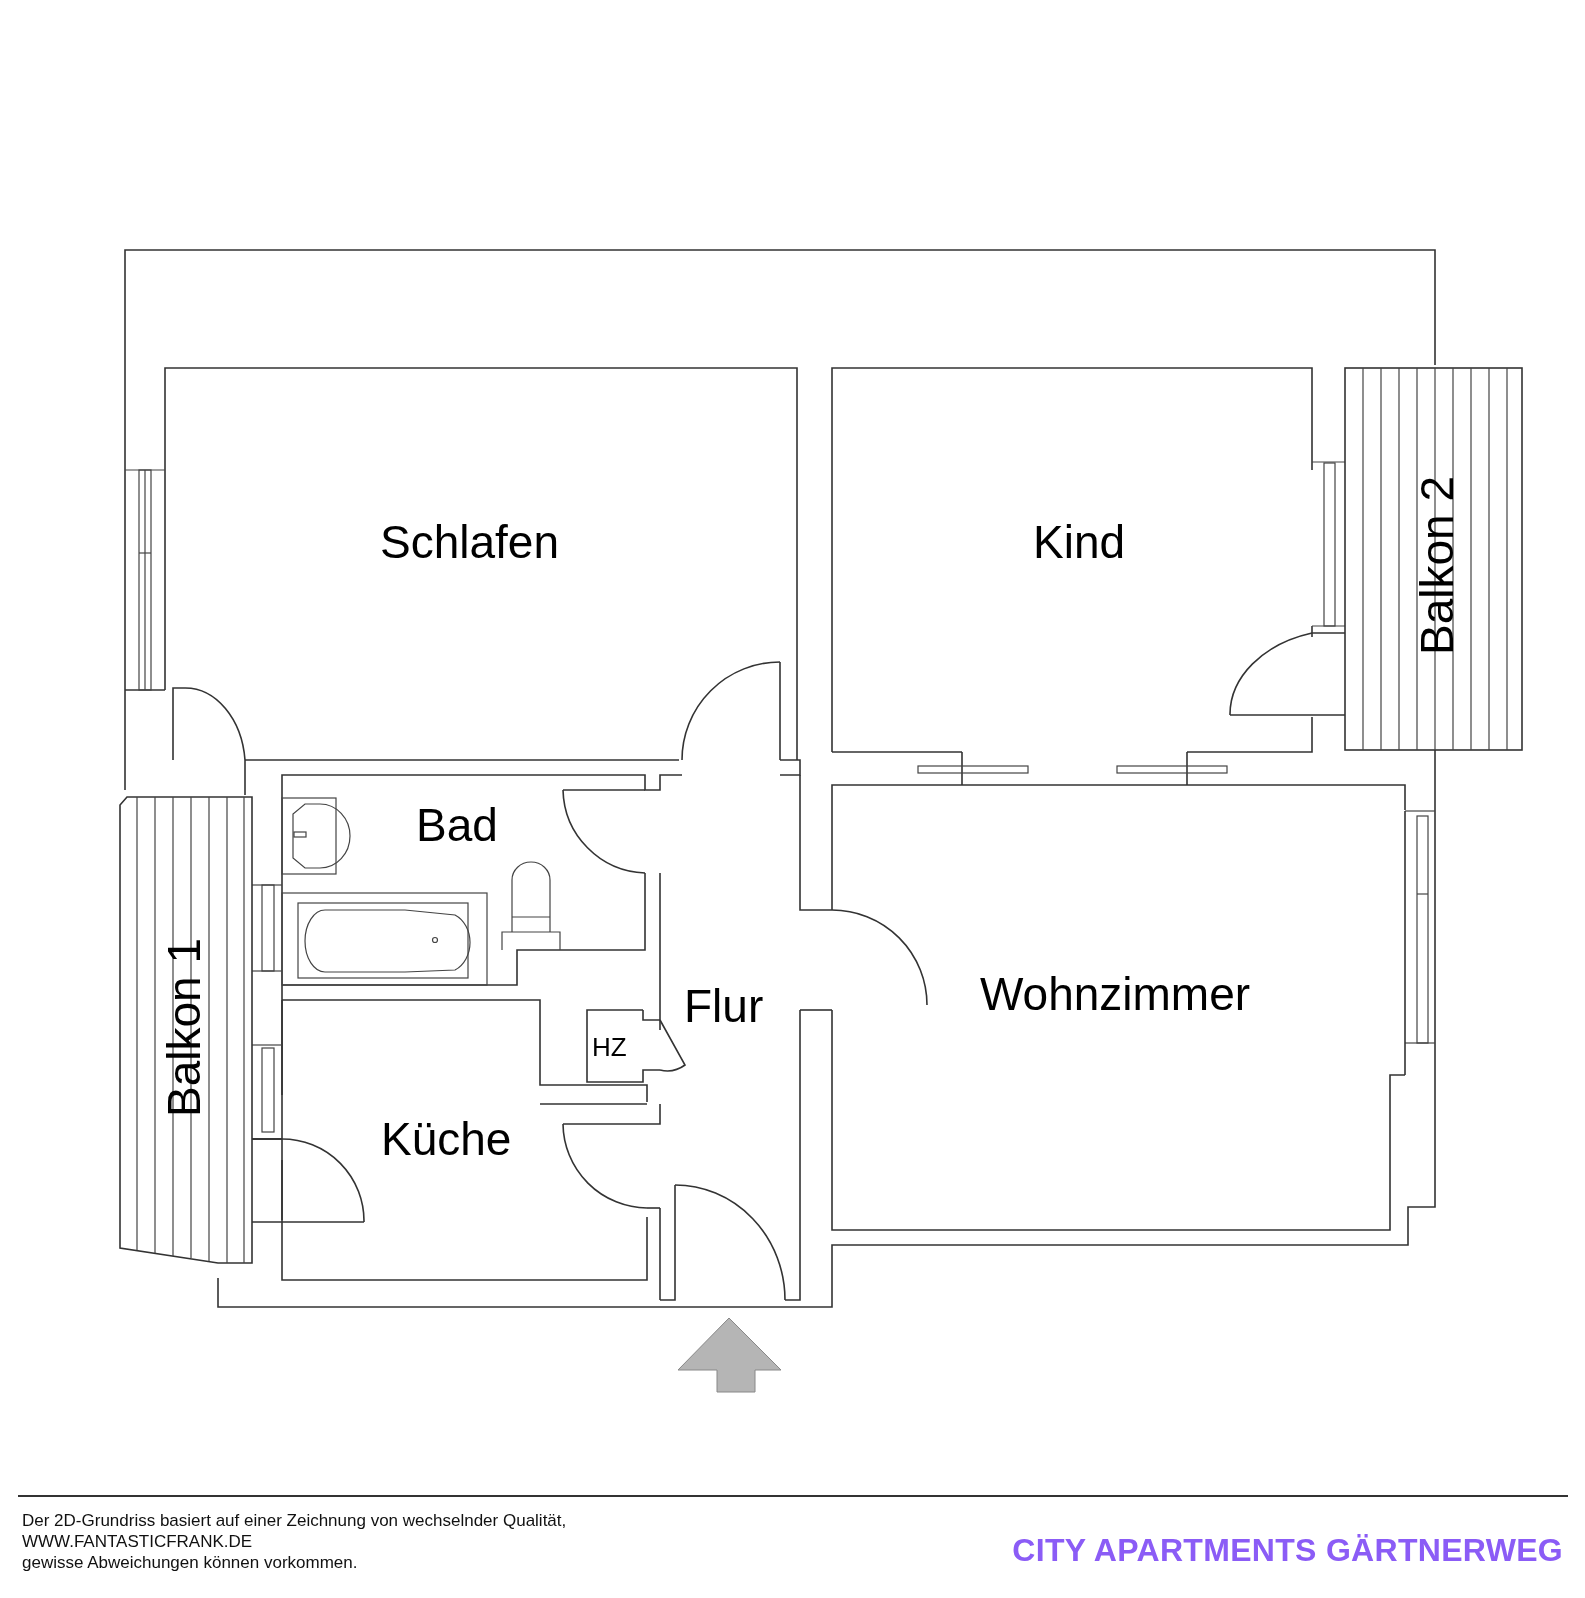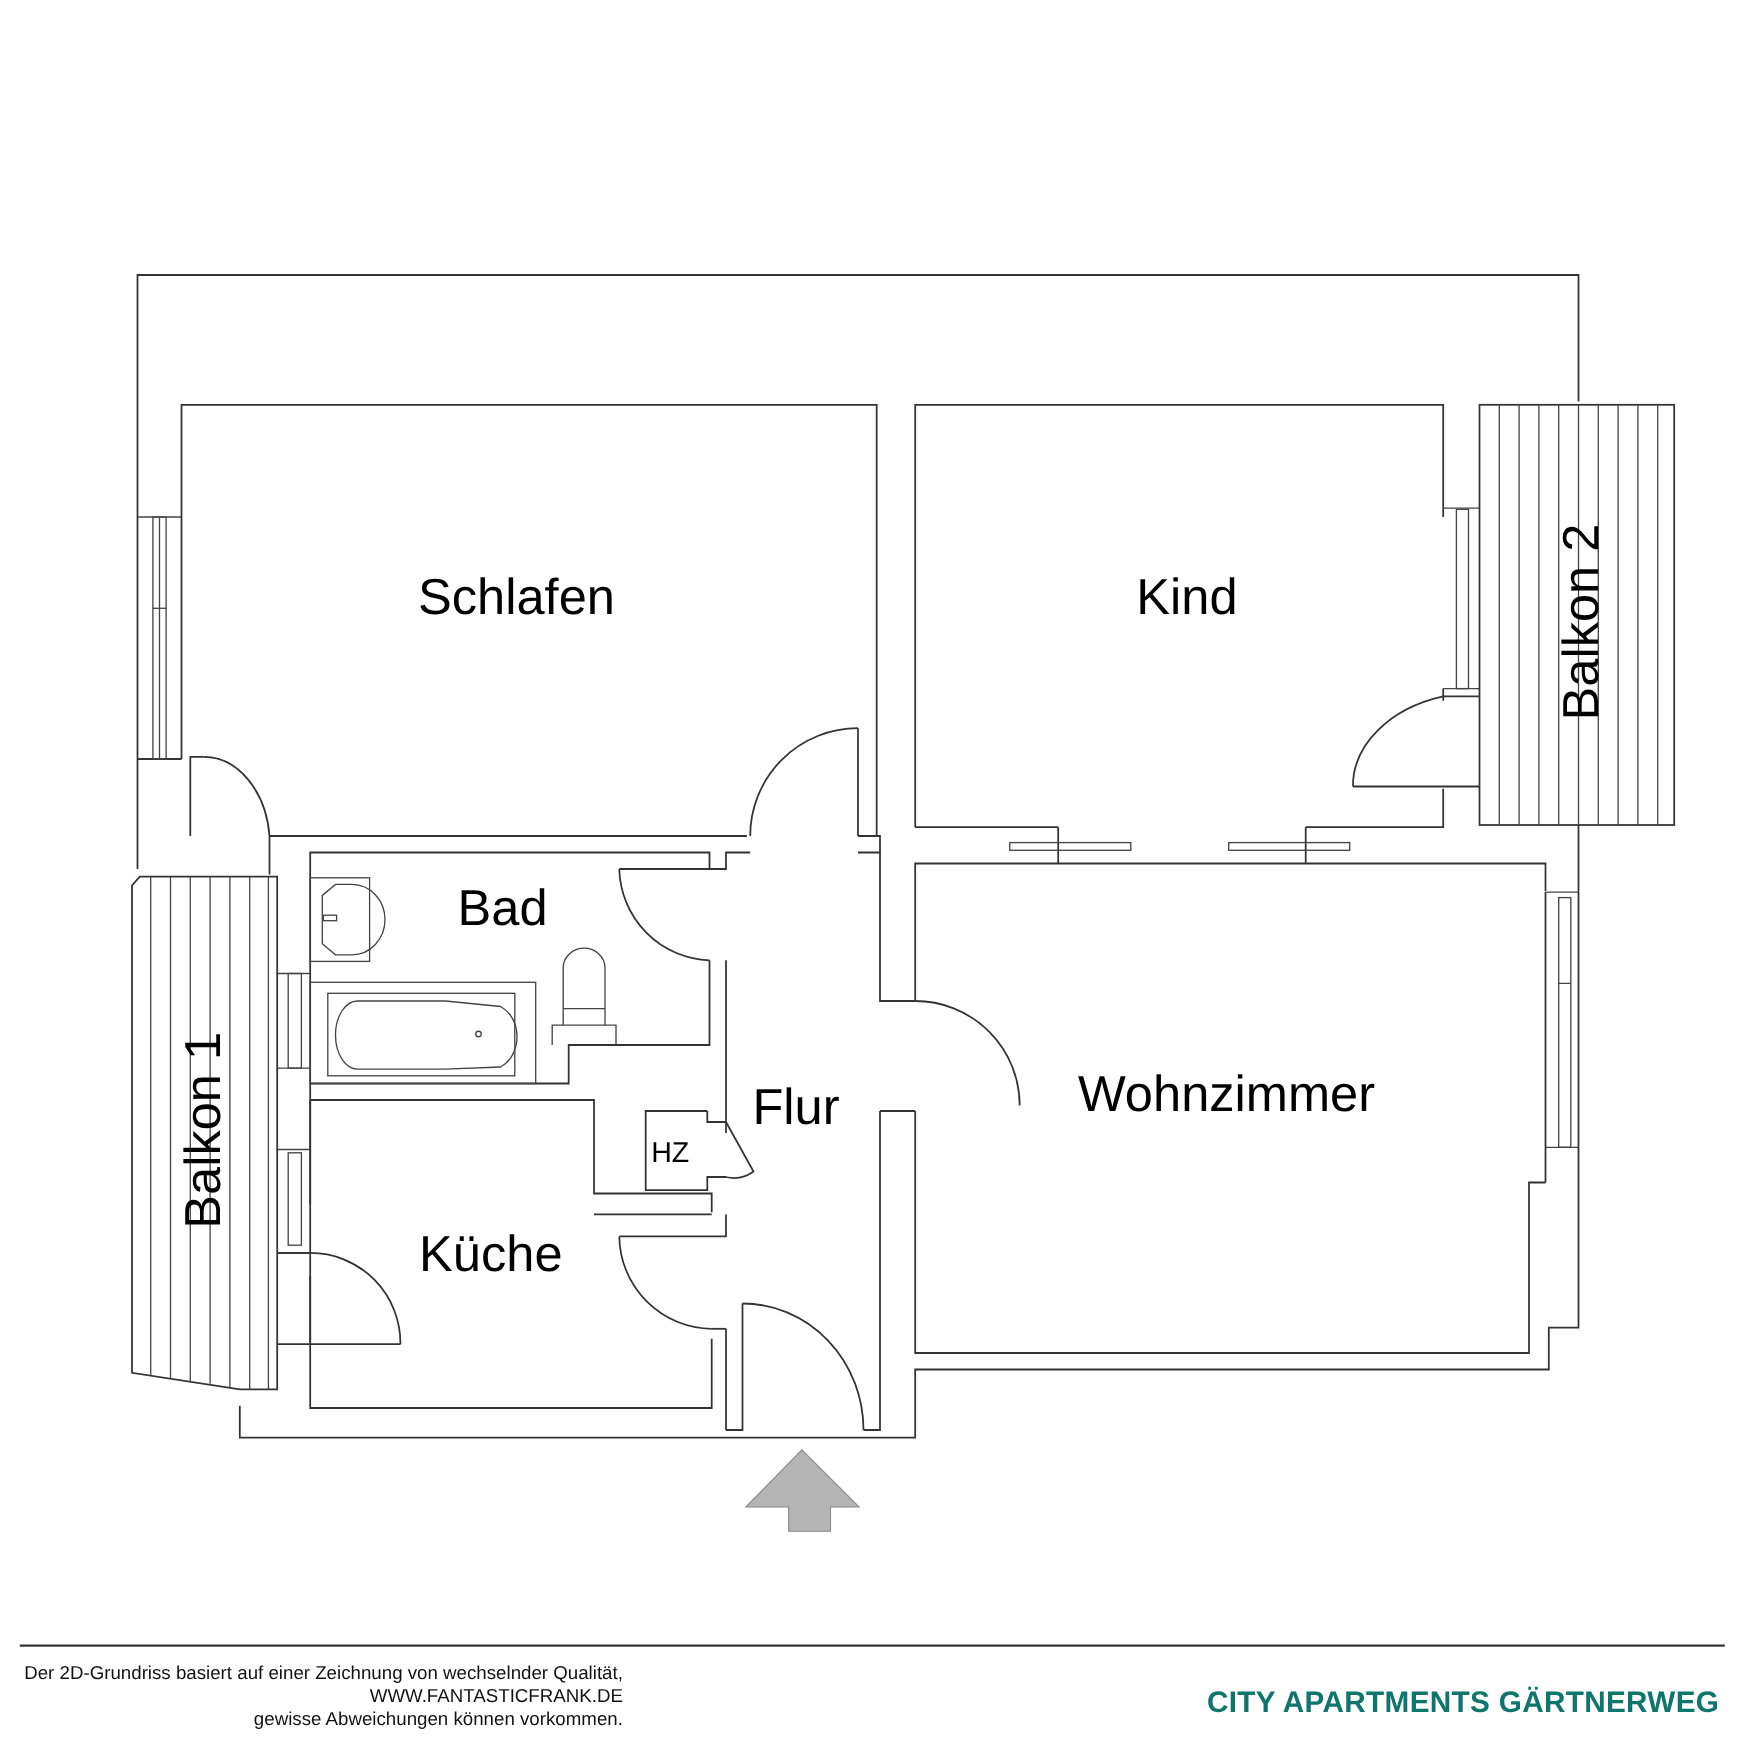--- a/index.html
+++ b/index.html
@@ -4,22 +4,22 @@
 <style>
   html, body { margin:0; padding:0; background:#ffffff; }
   body { width:1585px; height:1598px; position:relative; overflow:hidden; font-family:"Liberation Sans", sans-serif; }
   #plan { position:absolute; left:0; top:0; width:1585px; height:1598px; }
   .w { fill:none; stroke:#333; stroke-width:1.6; }
   .thin { fill:none; stroke:#444; stroke-width:1.2; }
   .room-label { font-family:"Liberation Sans", sans-serif; font-size:46px; fill:#000; }
   .small-label { font-family:"Liberation Sans", sans-serif; font-size:26px; fill:#000; }
   .footer-rule { position:absolute; left:18px; top:1495px; width:1550px; height:2px; background:#333; }
   .disclaimer { position:absolute; left:22px; top:1510px; font-size:17px; line-height:21px; color:#111; font-family:"Liberation Sans", sans-serif; }
-  .disclaimer div { white-space:nowrap;text-align:right; }
-  .project-title { position:absolute; right:22px; top:1532px; font-size:27px; font-weight:bold; color:#0f766e; letter-spacing:0.3px; font-family:"Liberation Sans", sans-serif; }
+  .disclaimer div { white-space:nowrap; }
+  .project-title { position:absolute; right:22px; top:1532px; font-size:32px; font-weight:bold; color:#8b5cf6; letter-spacing:0.3px; font-family:"Liberation Sans", sans-serif; }
 </style>
 </head>
 <body>
 
 <svg id="plan" viewBox="0 0 1585 1598" xmlns="http://www.w3.org/2000/svg">
 
   <g>
     <polyline class="w" points="125,790 125,250 1435,250 1435,365"></polyline>
     <polyline class="w" points="1435,750 1435,1207 1408,1207 1408,1245 832,1245 832,1307 218,1307 218,1278"></polyline>
 

